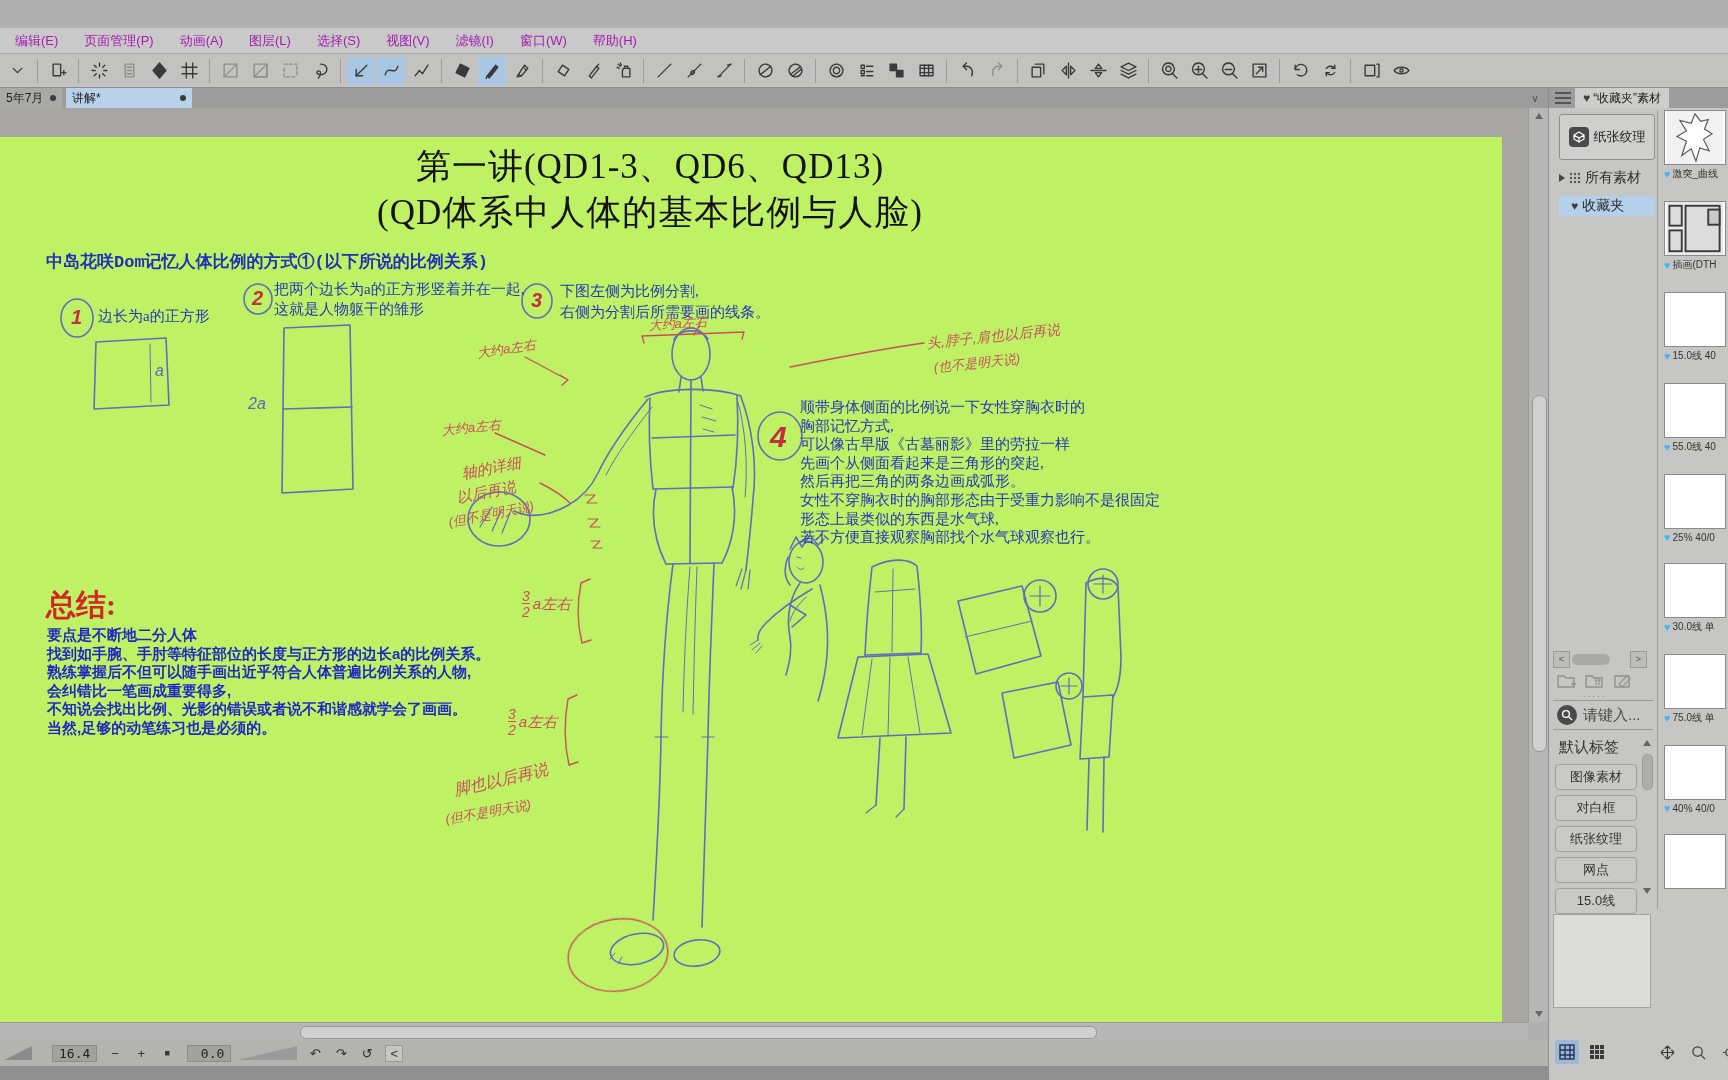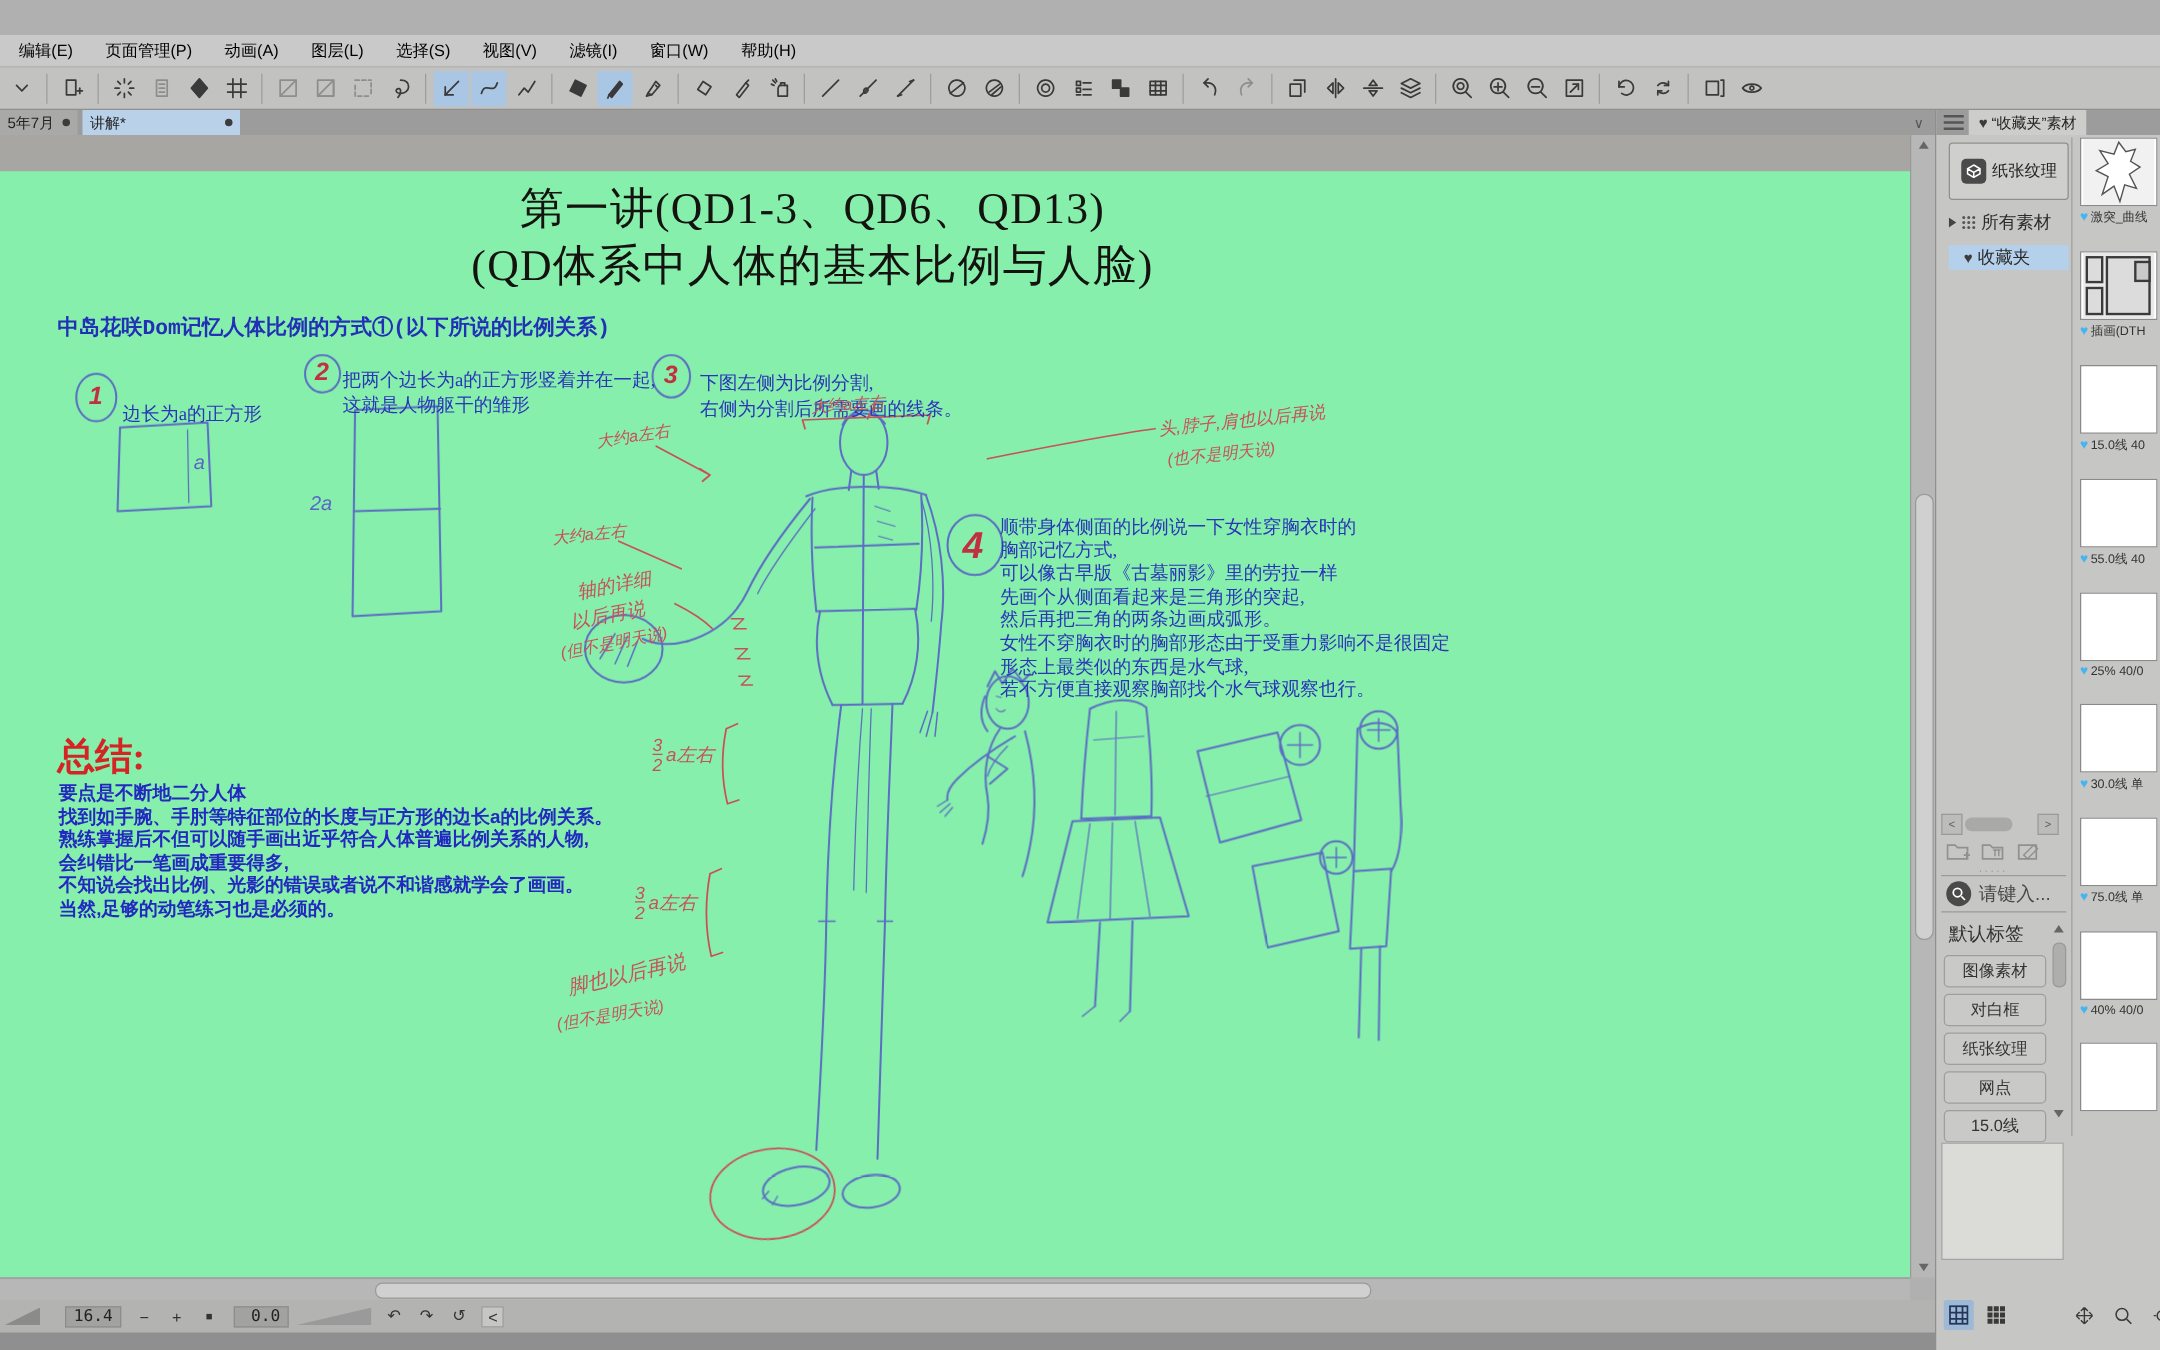--- a/index.html
+++ b/index.html
@@ -4,44 +4,44 @@
 <style>
   html,body{margin:0;padding:0;background:#555;}
   #app{position:relative;width:1728px;height:1080px;overflow:hidden;
        font-family:"Liberation Sans","DejaVu Sans",sans-serif;background:#b0b0b0;}
   
   .titlebar{position:absolute;left:0;top:0;width:1728px;height:28px;background:#7d7d7d;
             display:flex;align-items:center;justify-content:center;}
   .titlebar span{color:#acacac;font-size:13px;}
   .menubar{position:absolute;left:0;top:28px;width:1728px;height:26px;background:#c9c9c9;
            display:flex;align-items:center;padding-left:2px;border-bottom:1px solid #aeaeae;box-sizing:border-box;}
-  .menu-item{font-size:13px;color:#000000;padding:0 13px;cursor:default;}
+  .menu-item{font-size:13px;color:#a21caf;padding:0 13px;cursor:default;}
   .toolbar{position:absolute;left:0;top:54px;width:1728px;height:34px;background:#c2c2c0;
            display:flex;align-items:center;padding-left:2px;border-bottom:1px solid #8f8f8f;box-sizing:border-box;}
   .tbtn{width:28px;height:28px;display:flex;align-items:center;justify-content:center;border-radius:2px;margin:0 1px;}
   .tbtn.selected{background:#a9c7e5;}
   .tbtn.disabled{opacity:.38;}
   .tdiv{width:1px;height:24px;background:#9d9d9d;margin:0 5px;}
   
   .tabbar{position:absolute;left:0;top:88px;width:1728px;height:20px;background:#9c9c9c;}
   .tab{position:absolute;top:0;height:20px;display:flex;align-items:center;font-size:12px;color:#222;
        padding:0 6px;box-sizing:border-box;}
   .tab .dot{width:6px;height:6px;border-radius:50%;background:#3c3c3c;margin-left:auto;}
   .tab1{left:0;width:62px;background:#a9a9a7;}
   .tab2{left:66px;width:126px;background:#b9d2ea;}
   .tab-overflow{position:absolute;left:1526px;top:1px;width:18px;height:18px;color:#555;font-size:11px;
                 display:flex;align-items:center;justify-content:center;}
   
   .canvas-area{position:absolute;left:0;top:108px;width:1528px;height:914px;background:#a7a6a2;overflow:hidden;}
-  .page{position:absolute;left:0;top:29px;width:1502px;height:885px;background:#86efac;padding-left:40px;}
+  .page{position:absolute;left:0;top:29px;width:1502px;height:885px;background:#bef264;}
   .page .abs{position:absolute;white-space:nowrap;}
   .page-title{left:0;width:1300px;text-align:center;color:#15130f;
               font-family:"Liberation Serif","DejaVu Serif",serif;font-size:35px;letter-spacing:1px;}
   .intro{left:46px;top:113px;color:#2230b6;font-size:17px;font-weight:bold;font-family:Liberation Mono, monospace;}
-  .bstep{color:#2a35b8;font-size:15px;font-family:"Liberation Serif","DejaVu Serif",serif;margin-top:15px;}
+  .bstep{color:#2a35b8;font-size:15px;font-family:"Liberation Serif","DejaVu Serif",serif;}
   .stepnum{color:#c03040;font-weight:bold;font-size:20px;font-style:italic;}
   .step4-lines div{line-height:18.6px;}
   .summary-head{left:46px;top:448px;color:#d42424;font-size:30px;font-weight:bold;
                 font-family:"Liberation Serif","DejaVu Serif",serif;}
   .summary-lines{left:47px;top:489px;color:#2228c0;font-size:15px;font-weight:bold;}
   .summary-lines div{line-height:18.6px;}
   .hand{color:#c8505c;font-size:13px;font-style:italic;transform-origin:left top;}
   .bluelab{color:#5a66c4;font-size:16px;font-style:italic;}
   .frac{display:inline-flex;flex-direction:column;align-items:center;line-height:1;font-size:14px;vertical-align:middle;}
   .frac .den{border-top:1.5px solid #c8505c;padding-top:1px;}

